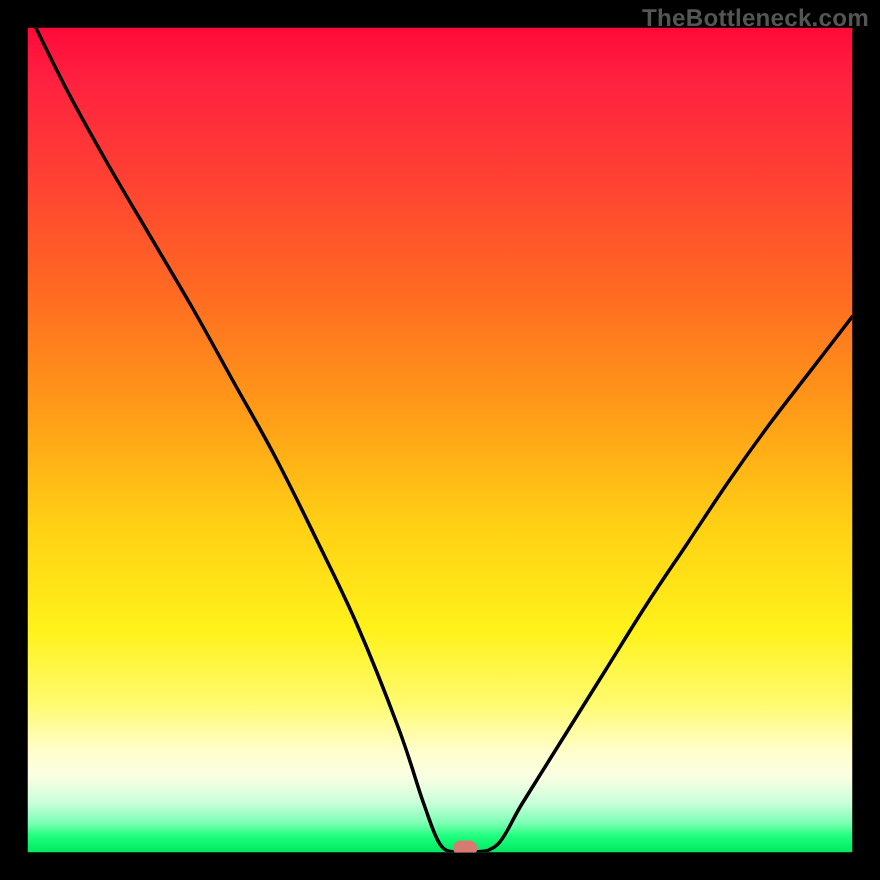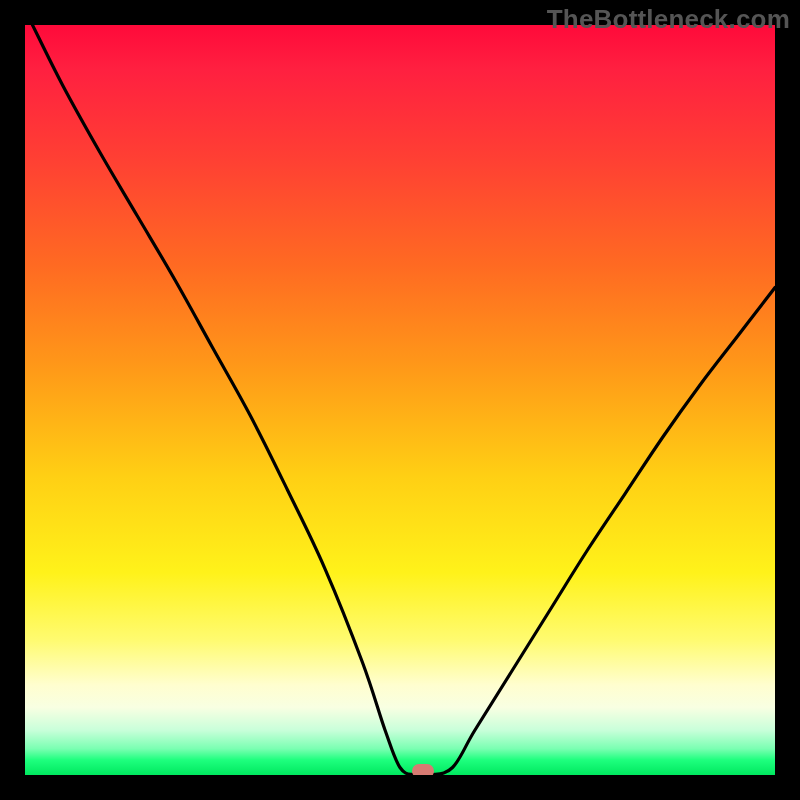--- a/index.html
+++ b/index.html
@@ -15,21 +15,21 @@
     position: relative;
     width: 800px;
     height: 800px;
     background: #000;
   }
   .watermark {
     position: absolute;
     top: 4px;
     right: 10px;
     color: #555;
-    font-size: 26px;
+    font-size: 22px;
     font-weight: 600;
     letter-spacing: 0.2px;
     z-index: 50;
     user-select: none;
   }
   .plot-area {
     position: absolute;
     left: 25px;
     top: 25px;
     width: 750px;

